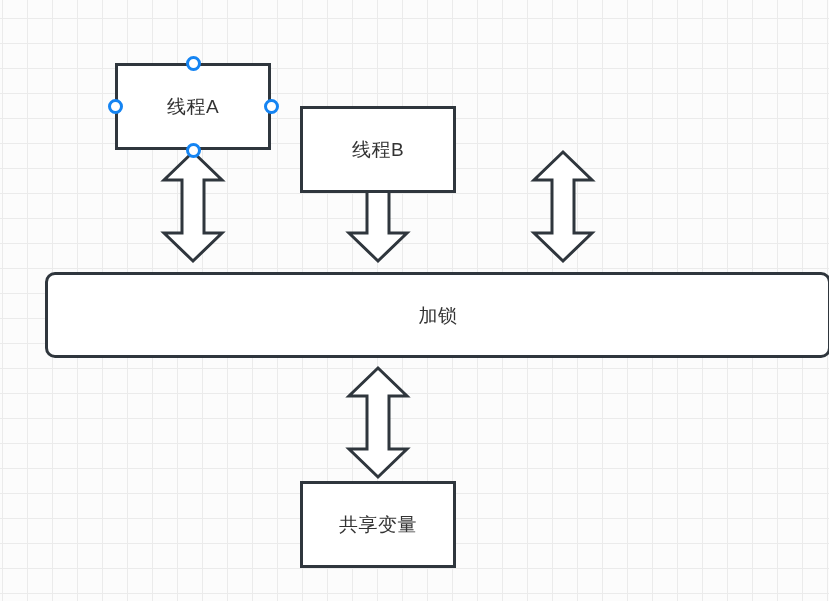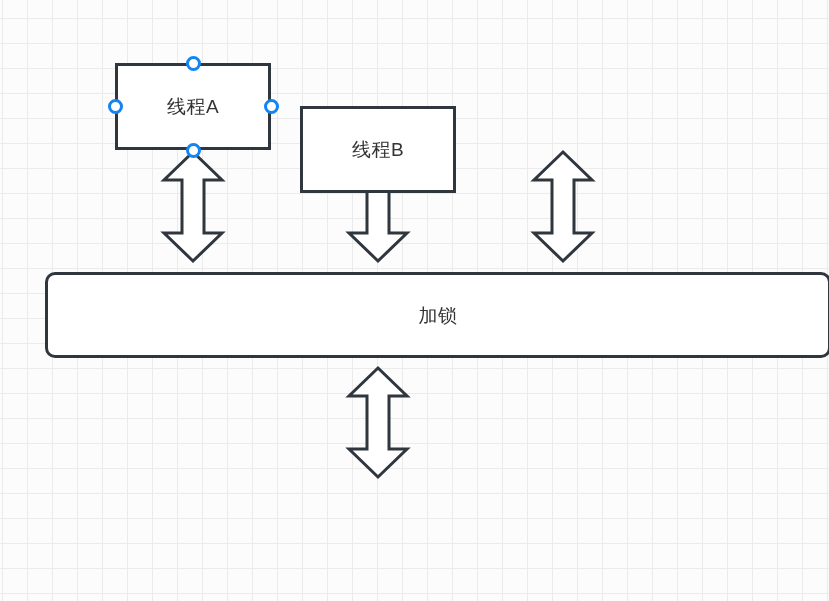--- a/index.html
+++ b/index.html
@@ -71,19 +71,22 @@
 
   <div class="node" style="left:300px;top:63px;width:156px;height:87px;margin-top:43px;">
     <span>线程B</span>
   </div>
 
 
   <div class="node rounded" style="left:45px;top:272px;width:786px;height:86px;">
     <span>加锁</span>
   </div>
 
+  <div class="node" style="left:300px;top:481px;width:156px;height:87px;">
+    <span>共享变量</span>
+  </div>
 
   <div class="handle" style="left:185.5px;top:55.5px;"></div>
   <div class="handle" style="left:107.5px;top:99px;"></div>
   <div class="handle" style="left:263.5px;top:99px;"></div>
   <div class="handle" style="left:185.5px;top:142.5px;"></div>
 
 </div>
 
 </body></html>

